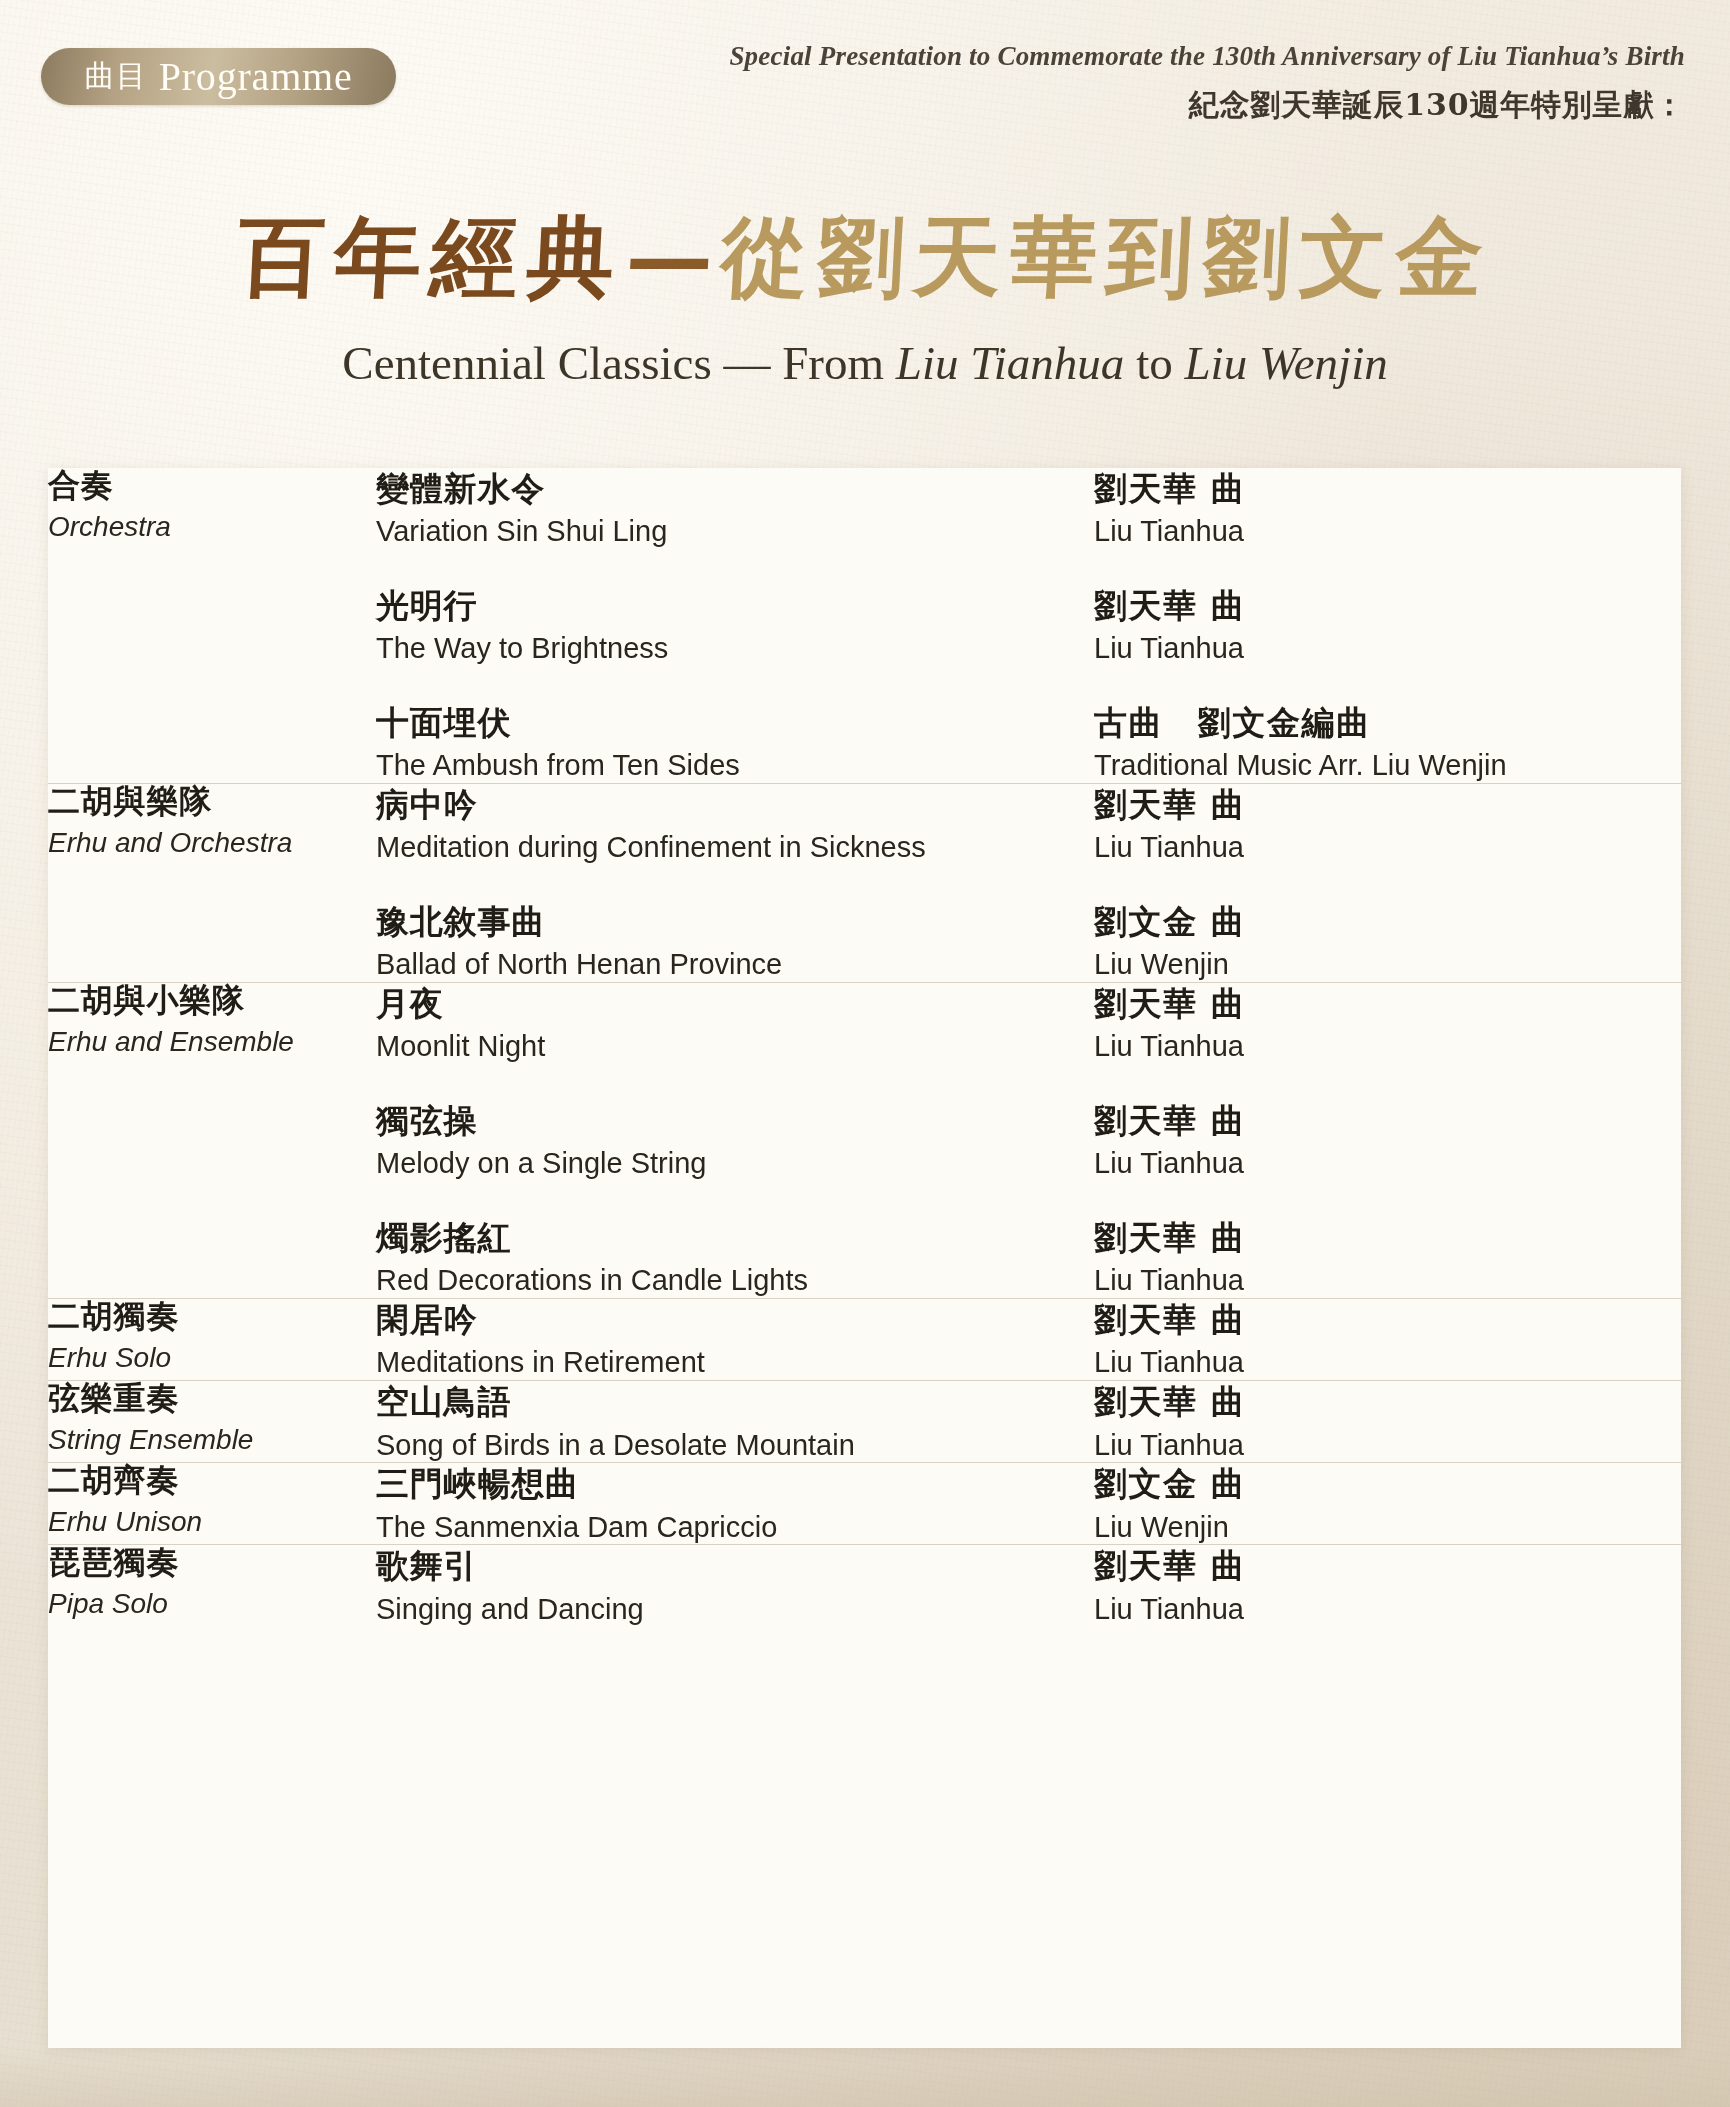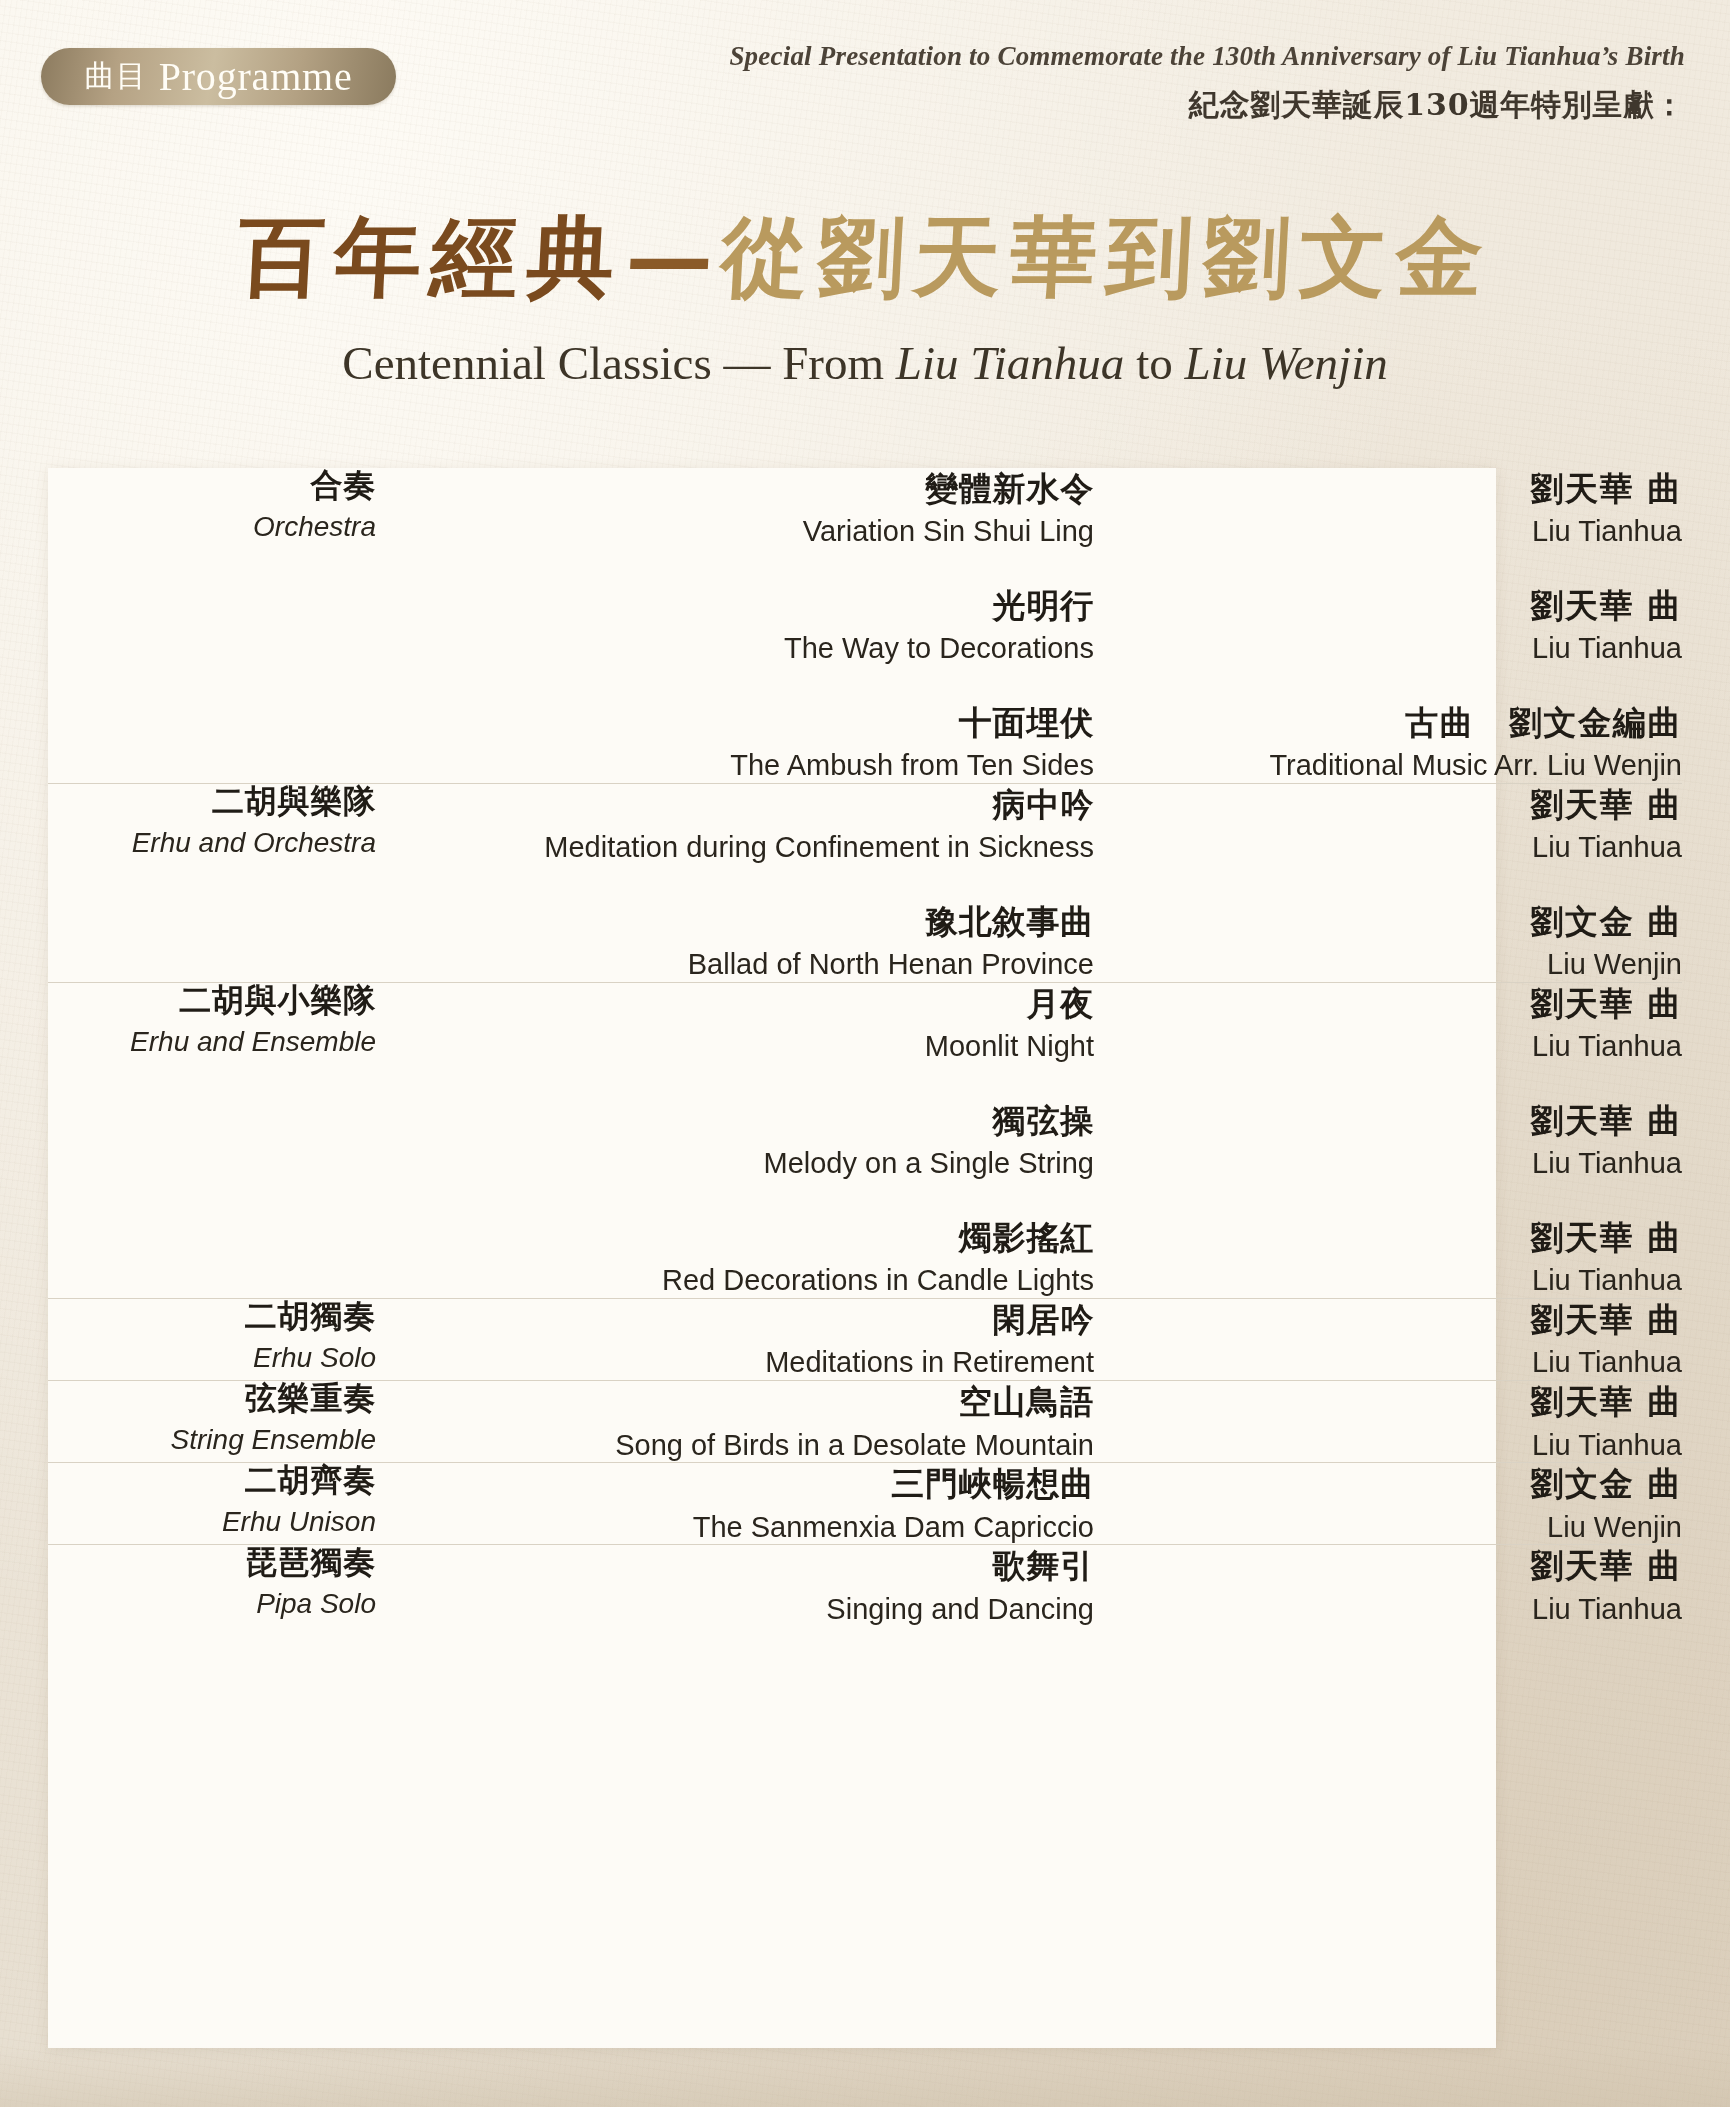--- a/index.html
+++ b/index.html
@@ -124,25 +124,24 @@
     color: #3d3528;
     white-space: nowrap;
   }
   .title-en i { font-style: italic; }
 
   
   .card {
     position: absolute;
     left: 48px;
     top: 468px;
-    width: 1448px;
+    width: 1633px;
     height: 1580px;
     background: #fdfbf6;
     box-shadow: 0 2.3px 12.5px rgba(120,100,70,0.13);
-    text-align: right;
   }
   table.prog {
     width: 100%;
     border-collapse: collapse;
     table-layout: fixed;
   }
   table.prog col.c1 { width: 328px; }
   table.prog col.c2 { width: 718px; }
   table.prog col.c3 { width: 588px; }
 
@@ -235,21 +234,21 @@
               <div class="en-line">Orchestra</div>
             </div>
           </td>
           <td class="cell-pad-mid row-pad-top row-pad-bot">
             <div class="piece-block">
               <div class="zh-line">變體新水令</div>
               <div class="en-line">Variation Sin Shui Ling</div>
             </div>
             <div class="piece-block">
               <div class="zh-line">光明行</div>
-              <div class="en-line">The Way to Decorations</div>
+              <div class="en-line">The Way to Brightness</div>
             </div>
             <div class="piece-block">
               <div class="zh-line">十面埋伏</div>
               <div class="en-line">The Ambush from Ten Sides</div>
             </div>
           </td>
           <td class="cell-pad-right row-pad-top row-pad-bot">
             <div class="piece-block comp">
               <div class="zh-line">劉天華 曲</div>
               <div class="en-line">Liu Tianhua</div>

